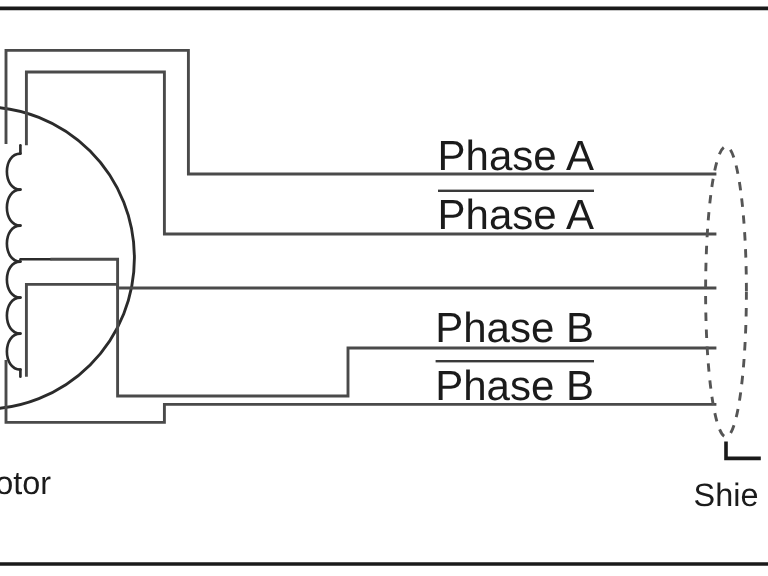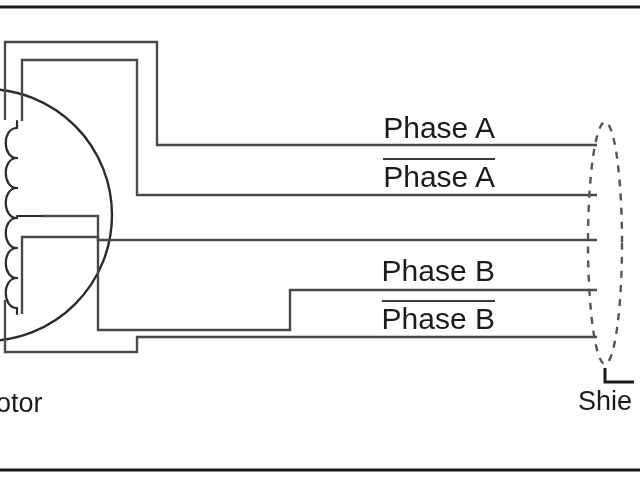--- a/index.html
+++ b/index.html
@@ -20,21 +20,21 @@
   #diagram-svg {
     position: absolute;
     left: 0;
     top: 0;
     width: 640px;
     height: 480px;
   }
   .wire-label {
     position: absolute;
     font-family: "Liberation Sans", sans-serif;
-    font-size: 30px;
+    font-size: 35px;
     line-height: 1;
     color: #1b1b1b;
     white-space: nowrap;
     text-align: right;
     letter-spacing: 0px;
   }
   .wire-label > span.txt {
     display: inline-block;
   }
   .overlined > span.txt {
@@ -108,15 +108,15 @@
   <div class="wire-label" style="right:145px; top:256px;">
     <span class="txt">Phase B</span>
   </div>
 
   <div class="wire-label overlined" style="right:145px; top:300px;">
     <span class="txt">Phase B</span>
   </div>
 
   <div class="part-label" style="left:-4px; top:390px;">otor</div>
 
-  <div class="part-label" style="left:578px; top:388px;text-align:right;">Shie</div>
+  <div class="part-label" style="left:578px; top:400px;text-align:right;">Shie</div>
 
 </div>
 
 </body></html>

